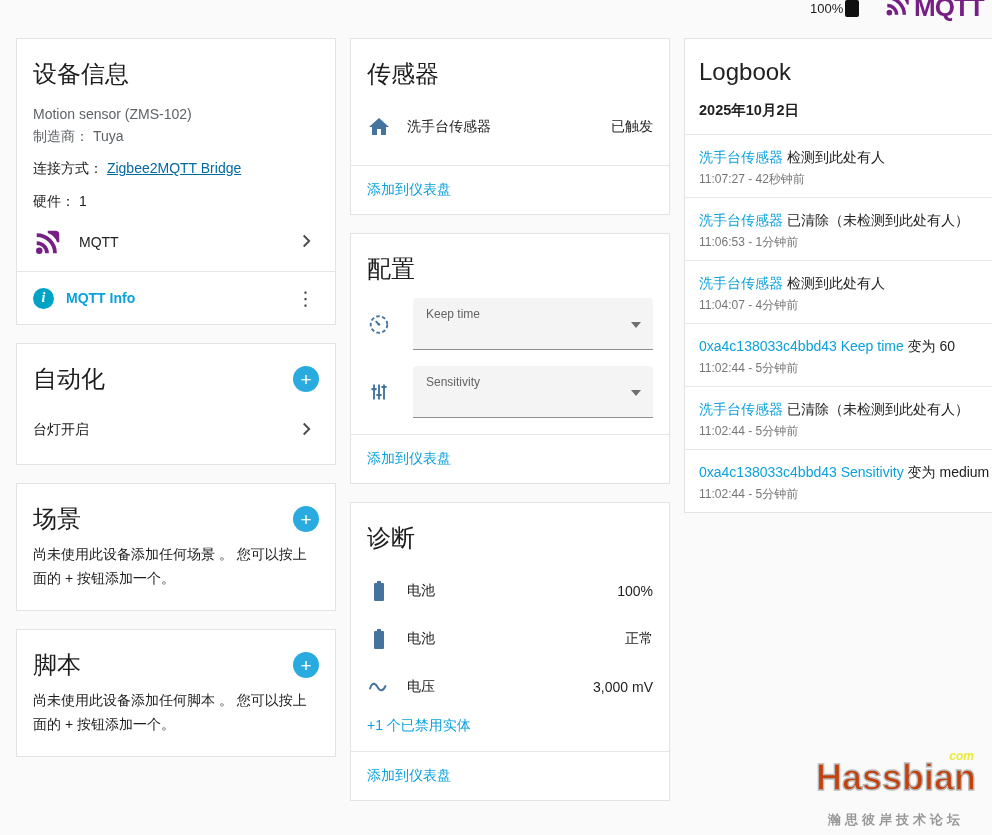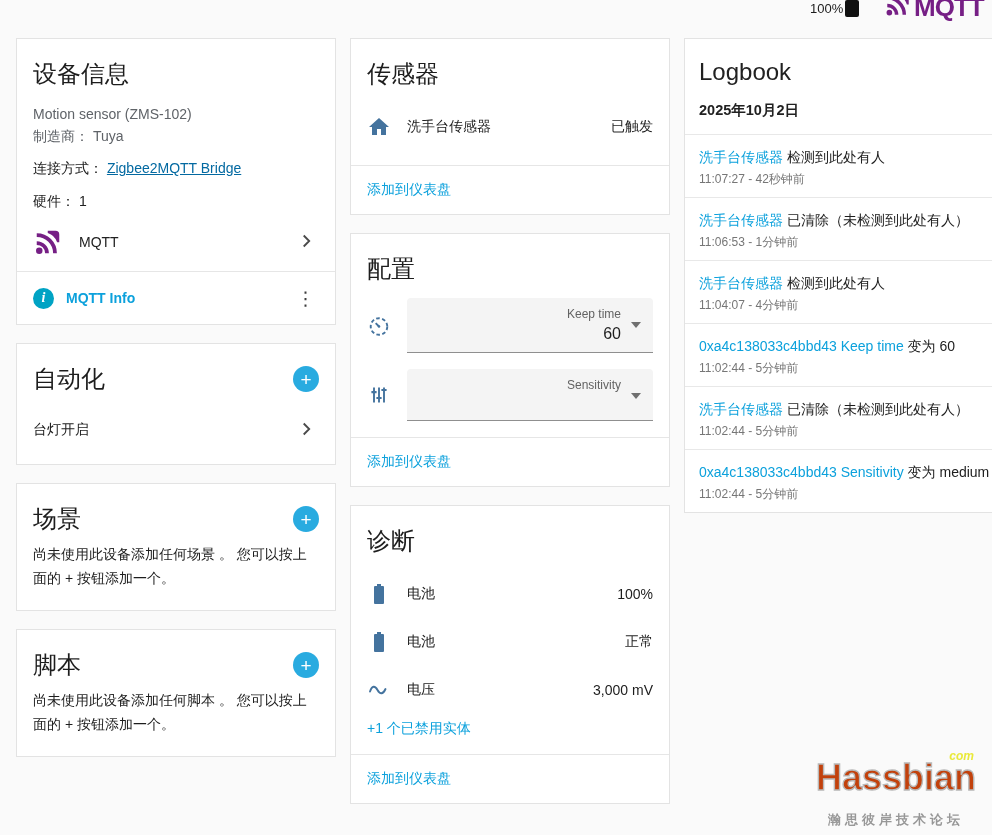--- a/index.html
+++ b/index.html
@@ -58,21 +58,21 @@
   .info-badge { width:21px; height:21px; border-radius:50%; background:#00a3c4; color:#fff;
     display:flex; align-items:center; justify-content:center;
     font-family:"Liberation Serif", serif; font-style:italic; font-weight:bold; font-size:14px; flex:none; }
   .info-link { color:#0ca1dc; font-weight:bold; cursor:pointer; }
   .kebab { margin-left:auto; color:#3c3c3c; font-size:19px; letter-spacing:0; cursor:pointer; line-height:1;
     padding:0 4px; }
 
   .empty-text { padding:0 16px 20px; line-height:24px; color:#1d1d1d; }
 
   
-  .config-row { display:flex; align-items:center; gap:16px; padding:0 16px; margin-bottom:16px;text-align:right; }
+  .config-row { display:flex; align-items:center; gap:22px; padding:0 16px; margin-bottom:16px; }
   .select-field { flex:1; position:relative; background:#f4f4f4; border-bottom:1px solid #8f8f8f;
     border-radius:4px 4px 0 0; padding:9px 32px 8px 13px; cursor:pointer; min-height:52px; }
   .select-label { font-size:12px; color:#636363; line-height:14px; }
   .select-value { font-size:16px; color:#1d1d1d; margin-top:3px; line-height:20px; }
   .select-caret { position:absolute; right:12px; top:24px; width:0; height:0;
     border-left:5px solid transparent; border-right:5px solid transparent; border-top:6px solid #6f6f6f; }
 
   .inline-link-row { padding:6px 16px 16px; }
 
   
@@ -220,21 +220,20 @@
       <div class="config-row">
         <span class="icon24">
           <svg viewBox="0 0 24 24" width="24" height="24">
             <circle cx="12" cy="12.5" r="8.3" stroke="#44739e" stroke-width="1.9" fill="none" stroke-dasharray="3.6 2.4"></circle>
             <path d="M12 12.5 L8.7 9.2" stroke="#44739e" stroke-width="1.9" fill="none"></path>
             <circle cx="12" cy="12.5" r="1.3" fill="#44739e"></circle>
           </svg>
         </span>
         <div class="select-field">
           <div class="select-label">Keep time</div>
-          <div class="select-value">60</div>
           <div class="select-caret"></div>
         </div>
       </div>
       <div class="config-row">
         <span class="icon24">
           <svg viewBox="0 0 24 24" width="24" height="24" stroke="#44739e" stroke-width="1.9" fill="none">
             <path d="M7 4.5v15 M12 4.5v15 M17 4.5v15"></path>
             <path d="M4.4 9.2h5.2 M9.4 15h5.2 M14.4 7h5.2" stroke-width="2.2"></path>
           </svg>
         </span>

